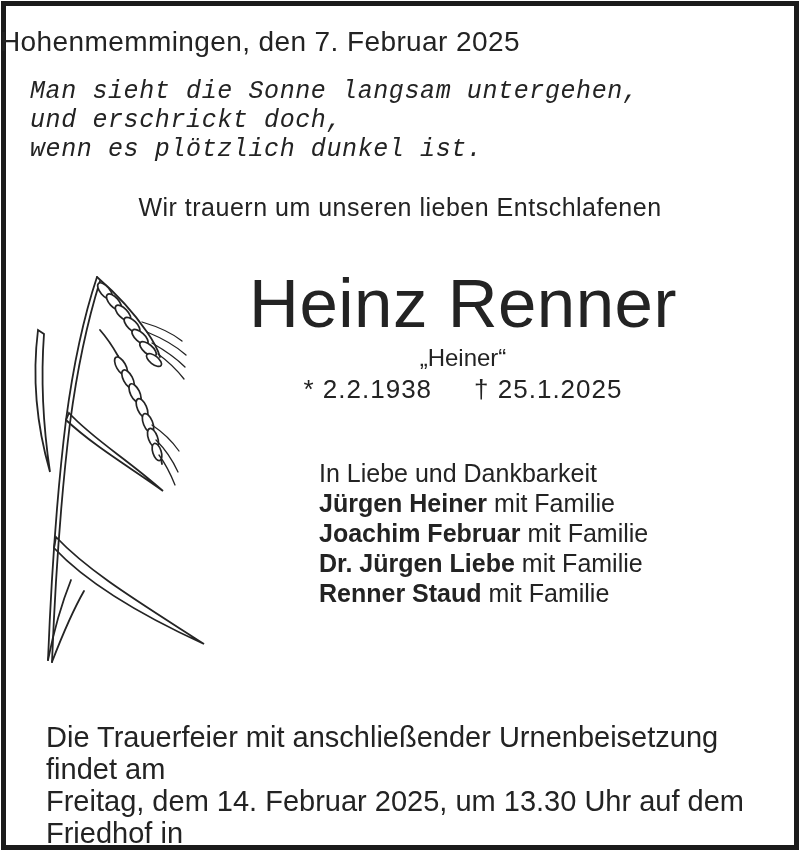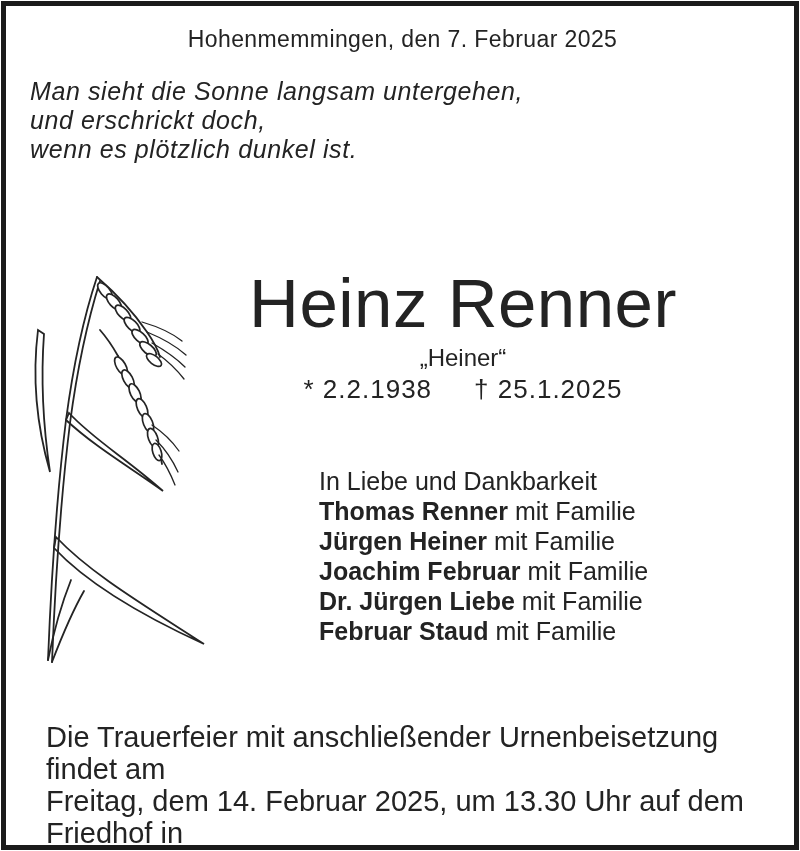--- a/index.html
+++ b/index.html
@@ -16,35 +16,35 @@
     position: absolute;
     inset: 1px;
     border: 5px solid #1b1b1b;
     pointer-events: none;
   }
   .dateline {
     position: absolute;
     top: 26px;
     left: 0;
     right: 16px;
-    text-align: center;
-    font-size: 23px;
+    text-align: left;
+    font-size: 28px;
     letter-spacing: 0.4px;
     white-space: nowrap;
-    margin-left: 21px;
   }
   .poem {
     position: absolute;
     top: 77px;
     left: 30px;
     font-style: italic;
     font-size: 25px;
     line-height: 29px;
     white-space: pre-line;
     letter-spacing: 0.6px;
+    font-family: Liberation Mono, monospace;
   }
   .intro {
     position: absolute;
     top: 193px;
     left: 0;
     width: 800px;
     text-align: center;
     font-size: 25px;
     letter-spacing: 0.5px;
   }
@@ -80,21 +80,20 @@
     letter-spacing: 1px;
     white-space: nowrap;
   }
   .dates .death { margin-left: 42px; }
   .family {
     position: absolute;
     top: 458px;
     left: 319px;
     font-size: 25px;
     line-height: 30px;
-    margin-top: 8px;
   }
   .family .member .member-name { font-weight: bold; }
   .funeral {
     position: absolute;
     top: 721px;
     left: 28px;
     width: 740px;
     font-size: 29px;
     line-height: 32px;
     white-space: pre-line;
@@ -109,20 +108,21 @@
 
 <div class="page">
   <div class="frame"></div>
 
   <div class="dateline">Hohenmemmingen, den 7. Februar 2025</div>
 
   <div class="poem">Man sieht die Sonne langsam untergehen,
 und erschrickt doch,
 wenn es plötzlich dunkel ist.</div>
 
+  <div class="intro">Wir trauern um unseren lieben Entschlafenen</div>
 
   <svg class="artwork" viewBox="0 0 200 420" xmlns="http://www.w3.org/2000/svg" aria-hidden="true">
 
     <path class="ln" d="M83,27 C72,60 60,110 52,170 C44,235 38,310 34,410"></path>
     <path class="ln" d="M86,31 C76,63 64,113 56,173 C48,238 42,312 38,412"></path>
 
     <path class="ln" d="M24,80 C19,120 21,170 36,222 C29,175 27,125 30,84 Z"></path>
 
     <path class="ln" d="M52,170 C80,196 114,216 149,241 C112,208 80,190 55,163 Z"></path>
 
@@ -166,23 +166,22 @@
   <div class="name-block">
     <div class="deceased-name">Heinz Renner</div>
     <div class="nickname">„Heiner“</div>
     <div class="dates">
       <span class="birth">* 2.2.1938</span><span class="death">† 25.1.2025</span>
     </div>
   </div>
 
   <div class="family">
     <div class="family-intro">In Liebe und Dankbarkeit</div>
-    <div class="member"><span class="member-name">Thomas Renner</span><span> mit Familie</span></div>
     <div class="member"><span class="member-name">Jürgen Heiner</span><span> mit Familie</span></div>
     <div class="member"><span class="member-name">Joachim Februar</span><span> mit Familie</span></div>
     <div class="member"><span class="member-name">Dr. Jürgen Liebe</span><span> mit Familie</span></div>
-    <div class="member"><span class="member-name">Februar Staud</span><span> mit Familie</span></div>
+    <div class="member"><span class="member-name">Renner Staud</span><span> mit Familie</span></div>
   </div>
 
   <div class="funeral">Die Trauerfeier mit anschließender Urnenbeisetzung findet am
 Freitag, dem 14. Februar 2025, um 13.30 Uhr auf dem Friedhof in
 Hohenmemmingen statt.</div>
 </div>
 
 </body></html>

